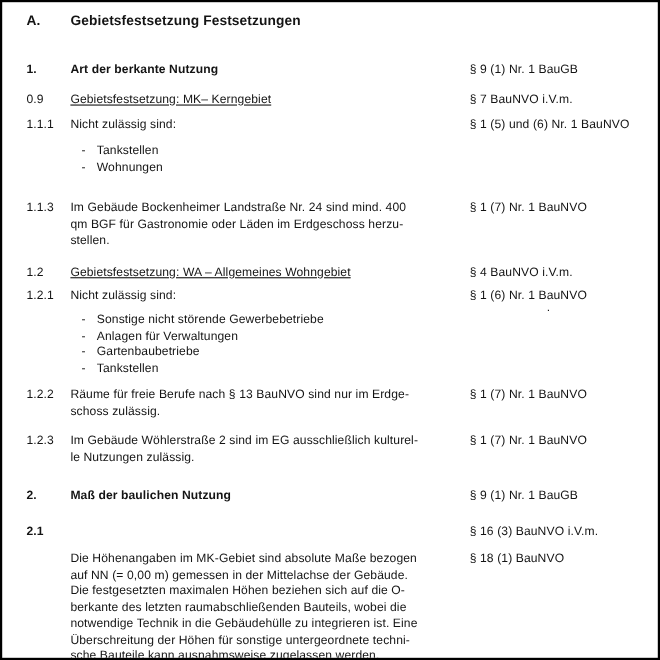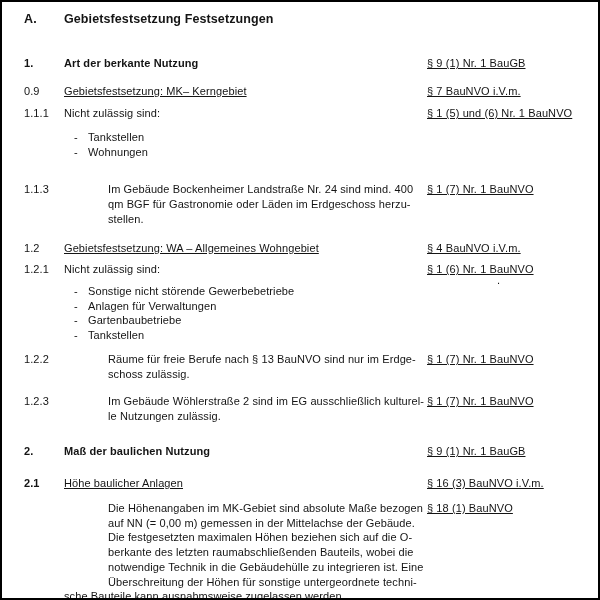--- a/index.html
+++ b/index.html
@@ -19,25 +19,25 @@
     left: 22px;
     width: 566px;
     display: grid;
     grid-template-columns: 40px 363px auto;
     font-size: 11px;
     line-height: 14.5px;
     letter-spacing: 0.1px;
   }
   .row .col-num  { grid-column: 1; }
   .row .col-main { grid-column: 2; }
-  .row .col-ref  { grid-column: 3; padding-left: 0px; text-decoration: underline; }
+  .row .col-ref  { grid-column: 3; padding-left: 0px; }
   .bold { font-weight: bold; }
   .u { text-decoration: underline; }
   .heading { font-size: 12.5px; line-height: 15px; }
-  .pre { white-space: pre-line; margin-left: 44px; }
+  .pre { white-space: pre-line; }
   .lh15 { line-height: 15px; }
   .lh147 { line-height: 14.7px; }
   .bullet-line { display: flex; }
   .bullet-line .dash { margin-left: 10px; width: 14px; flex: 0 0 14px; }
   .stray { position: absolute; font-size: 11px; }
 </style>
 </head>
 <body>
 
 <div class="page">
@@ -138,21 +138,20 @@
   </div>
 
   <div class="row" style="top:442px">
     <span class="col-num bold">2.</span>
     <span class="col-main bold">Maß der baulichen Nutzung</span>
     <span class="col-ref">§ 9 (1) Nr. 1 BauGB</span>
   </div>
 
   <div class="row" style="top:474px">
     <span class="col-num bold">2.1</span>
-    <span class="col-main u">Höhe baulicher Anlagen</span>
     <span class="col-ref">§ 16 (3) BauNVO i.V.m.</span>
   </div>
 
   <div class="row lh147" style="top:499px">
     <span class="col-num"></span>
     <div class="col-main">
       <div class="pre">Die Höhenangaben im MK-Gebiet sind absolute Maße bezogen
 auf NN (= 0,00 m) gemessen in der Mittelachse der Gebäude.
 Die festgesetzten maximalen Höhen beziehen sich auf die O-
 berkante des letzten raumabschließenden Bauteils, wobei die

